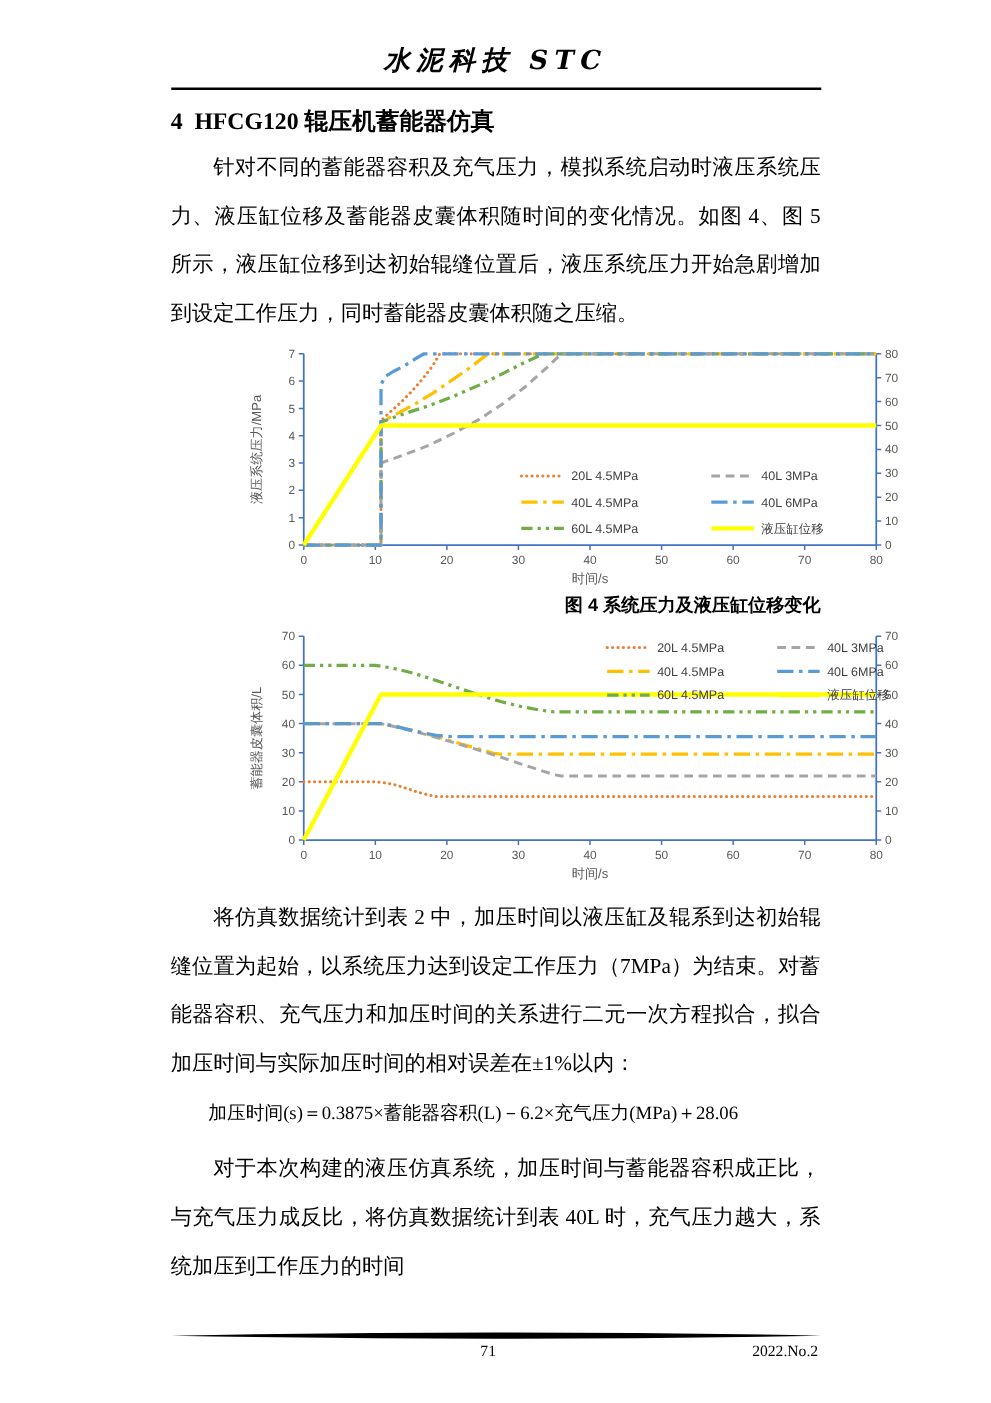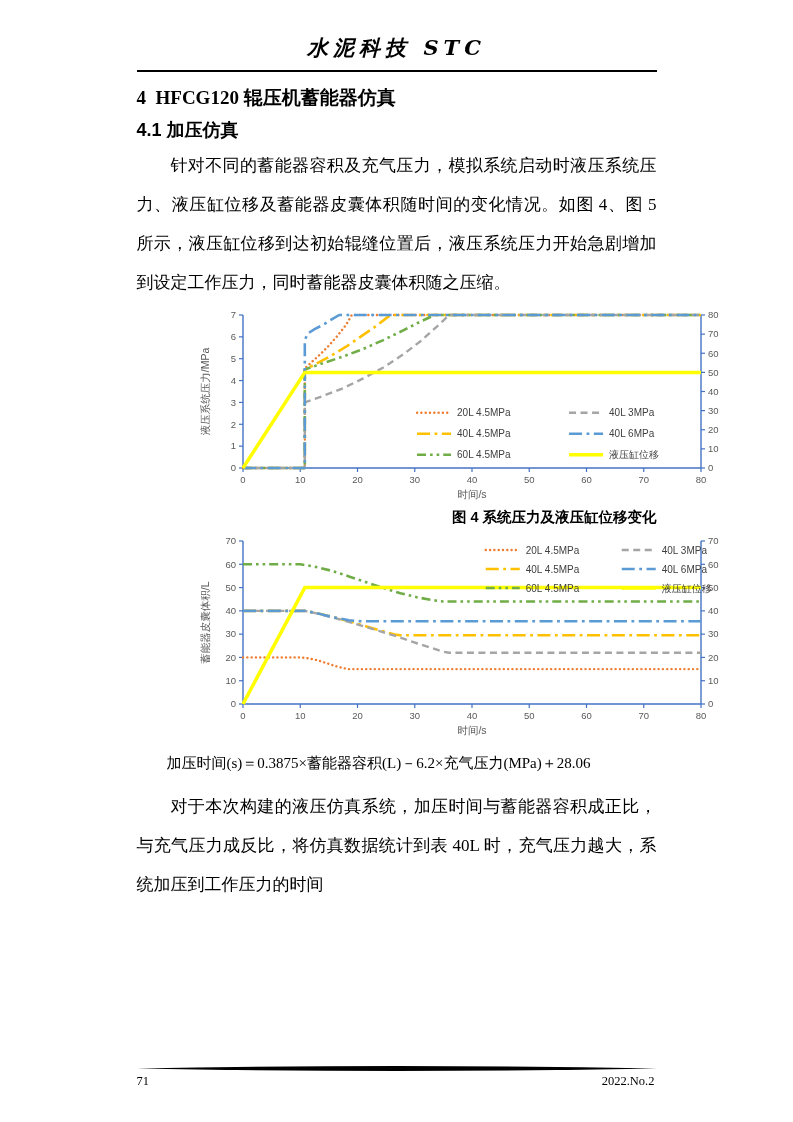--- a/index.html
+++ b/index.html
@@ -37,33 +37,32 @@
   .figure-block{margin-top:4px;margin-left:60px;}
   .figure-caption{
     font-family:"Liberation Sans","DejaVu Sans",sans-serif;
     font-weight:bold;font-size:14.5px;text-align:right;line-height:22px;
   }
   svg{display:block;}
   .footer{position:absolute;left:64px;right:64px;bottom:30px;}
   .footer-rule-svg{width:100%;height:7px;}
   .footer-row{position:relative;height:18px;font-size:12.5px;margin-top:2px;
     font-family:"Liberation Serif","DejaVu Serif",serif;}
-  .footer-page{position:absolute;left:0;right:12px;text-align:left;}
+  .footer-page{position:absolute;left:0;right:12px;text-align:center;}
   .footer-issue{position:absolute;right:2px;top:0;}
 </style>
 </head>
 <body>
 
 <div class="page">
 
   <div class="journal-title">水泥科技 STC</div>
   <div class="header-rule"></div>
 
   <div class="h1">4  HFCG120 辊压机蓄能器仿真</div>
-  <div class="h2">4.1 加压仿真</div>
 
   <p class="para">针对不同的蓄能器容积及充气压力，模拟系统启动时液压系统压力、液压缸位移及蓄能器皮囊体积随时间的变化情况。如图 4、图 5 所示，液压缸位移到达初始辊缝位置后，液压系统压力开始急剧增加到设定工作压力，同时蓄能器皮囊体积随之压缩。</p>
 
   <div class="figure-block">
     <svg id="chart0" width="578" height="200">
         <line x1="46" y1="9" x2="46" y2="162" stroke="#4472C4" stroke-width="1.4"></line>
         <line x1="504" y1="9" x2="504" y2="162" stroke="#4472C4" stroke-width="1.4"></line>
         <line x1="46" y1="162" x2="504" y2="162" stroke="#4472C4" stroke-width="1.4"></line>
         <line x1="42" y1="162" x2="46" y2="162" stroke="#4472C4" stroke-width="1.2"></line>
         <text x="39" y="165.3" text-anchor="end" font-size="9.5" fill="#595959" font-family="Liberation Sans, DejaVu Sans, sans-serif">0</text>
@@ -214,20 +213,21 @@
         <text x="328.74" y="59.5" font-size="10" fill="#404040" font-family="Liberation Sans, DejaVu Sans, sans-serif">60L 4.5MPa</text>
         <line x1="424.74" y1="18" x2="458.74" y2="18" stroke="#A5A5A5" stroke-width="2.4" stroke-linecap="butt" stroke-dasharray="7 4.5"></line>
         <text x="464.74" y="21.5" font-size="10" fill="#404040" font-family="Liberation Sans, DejaVu Sans, sans-serif">40L 3MPa</text>
         <line x1="424.74" y1="37" x2="458.74" y2="37" stroke="#5B9BD5" stroke-width="2.6" stroke-linecap="butt" stroke-dasharray="13 4.5 2.8 4.5"></line>
         <text x="464.74" y="40.5" font-size="10" fill="#404040" font-family="Liberation Sans, DejaVu Sans, sans-serif">40L 6MPa</text>
         <line x1="424.74" y1="56" x2="458.74" y2="56" stroke="#FFFF00" stroke-width="3.5" stroke-linecap="butt"></line>
         <text x="464.74" y="59.5" font-size="10" fill="#404040" font-family="Liberation Sans, DejaVu Sans, sans-serif">液压缸位移</text>
       </svg>
   </div>
 
+  <p class="para">将仿真数据统计到表 2 中，加压时间以液压缸及辊系到达初始辊缝位置为起始，以系统压力达到设定工作压力（7MPa）为结束。对蓄能器容积、充气压力和加压时间的关系进行二元一次方程拟合，拟合加压时间与实际加压时间的相对误差在±1%以内：</p>
   <p class="equation">加压时间(s)＝0.3875×蓄能器容积(L)－6.2×充气压力(MPa)＋28.06</p>
   <p class="para">对于本次构建的液压仿真系统，加压时间与蓄能器容积成正比，与充气压力成反比，将仿真数据统计到表 40L 时，充气压力越大，系统加压到工作压力的时间</p>
 
   <div class="footer">
     <svg class="footer-rule-svg" viewBox="0 0 665 7" preserveAspectRatio="none">
       <path d="M0 3.5 Q 332 -1.5 665 3.5 Q 332 8.5 0 3.5 Z" fill="#000"></path>
     </svg>
     <div class="footer-row">
       <span class="footer-page">71</span>
       <span class="footer-issue">2022.No.2</span>

